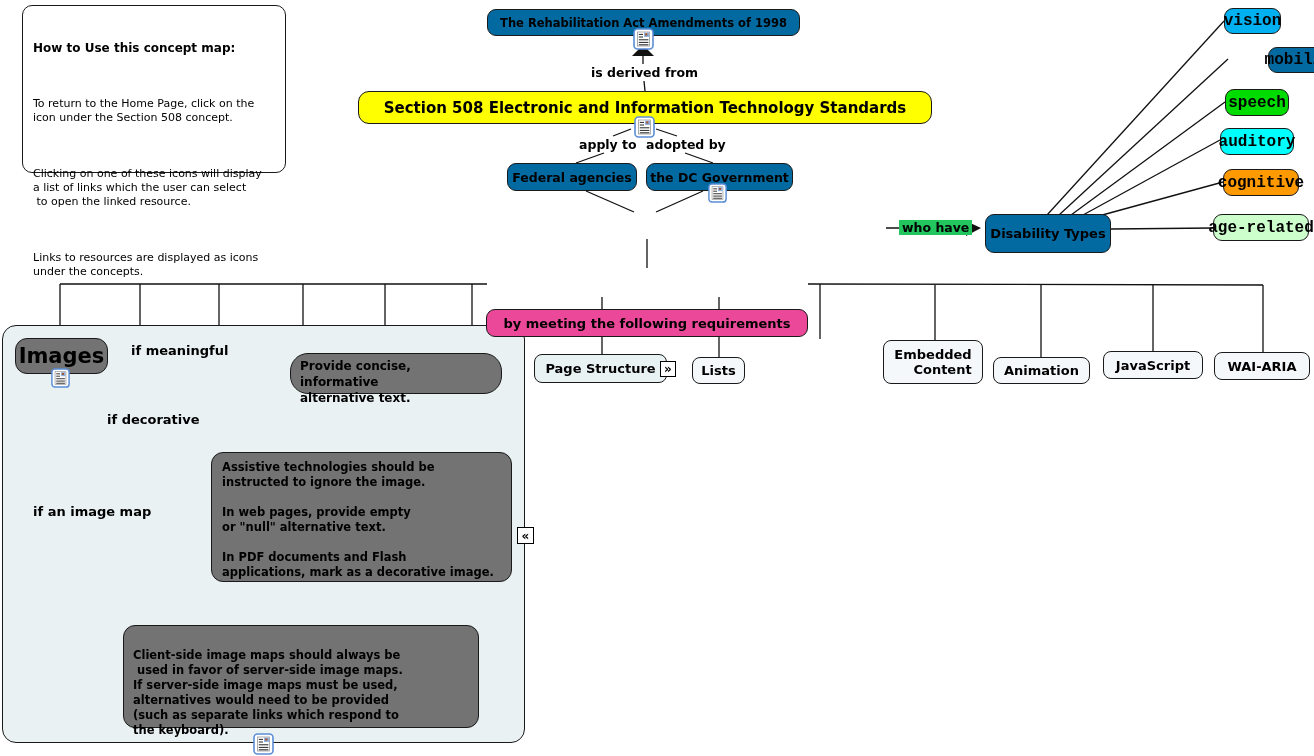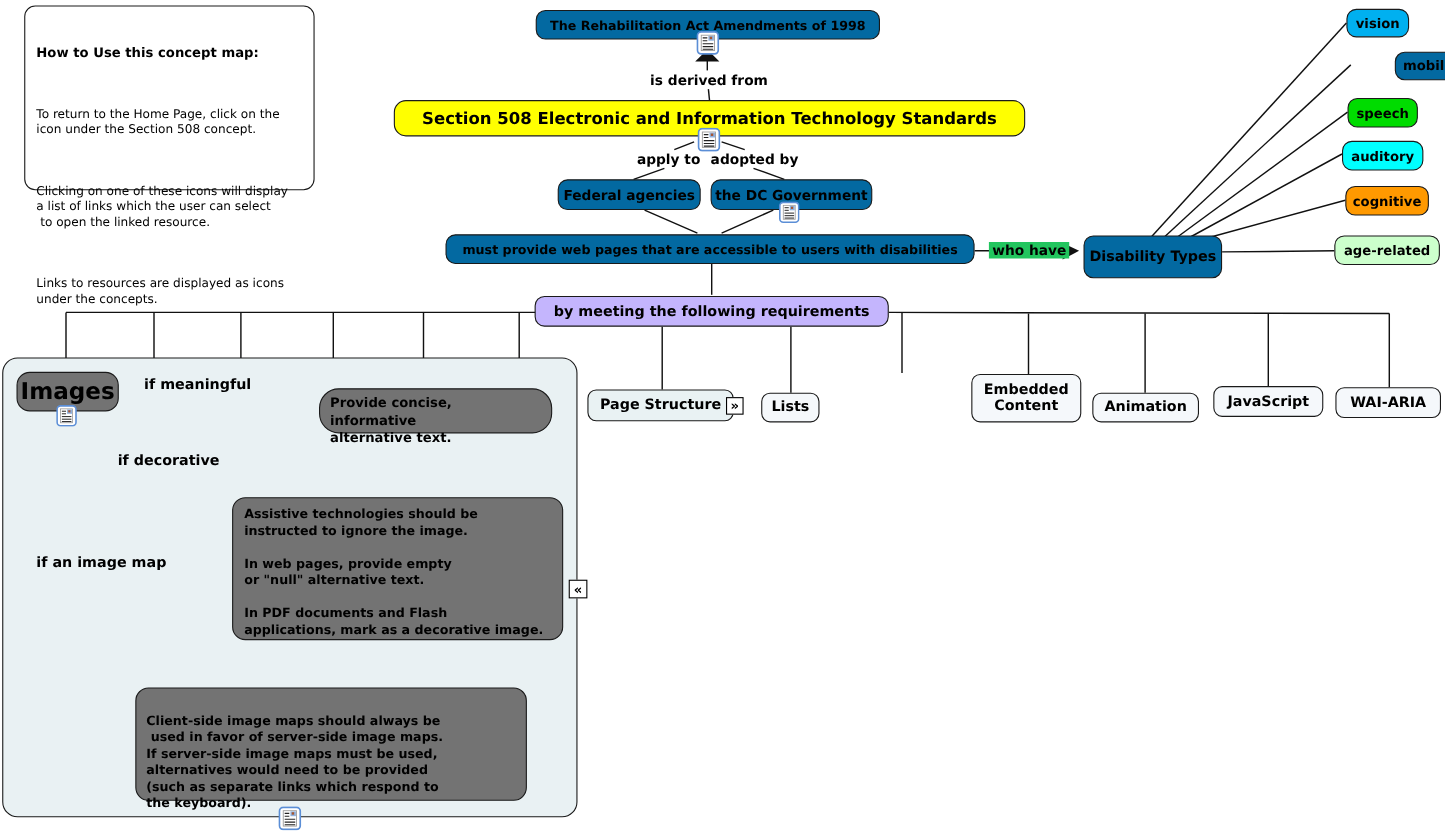--- a/index.html
+++ b/index.html
@@ -11,22 +11,22 @@
   .box{
     position:absolute;z-index:3;box-sizing:border-box;
     border:1.5px solid #1a1a1a;border-radius:9px;background:#0369a1;
     display:flex;align-items:center;justify-content:center;
     font-weight:bold;font-size:11.5px;white-space:nowrap;text-align:center;
   }
   .box.yellow{background:#ffff00;border-radius:11px;}
   .box.note{background:#737373;justify-content:flex-start;align-items:flex-start;
     text-align:left;white-space:pre-wrap;border-radius:12px;line-height:15px;font-size:11.5px;}
   .box.reqbox{background:#f5f8fb;border-radius:8px;font-size:13px;line-height:15px;white-space:pre-line;}
-  .box.pale{background:#c4b5fd;}
-  .box.disab{border-radius:9px;font-size:12px;}
+  .box.pale{background:#ec4899;margin-top:40px;}
+  .box.disab{border-radius:9px;font-size:16px;font-family:Liberation Mono, monospace;}
   .lbl{
     position:absolute;z-index:4;font-weight:bold;font-size:12.5px;white-space:nowrap;
   }
   .instr{
     position:absolute;z-index:3;box-sizing:border-box;background:#fff;
     border:1.5px solid #1a1a1a;border-radius:10px;padding:7px 10px;
     font-size:11px;line-height:14px;white-space:pre-wrap;
   }
   .instr .t{font-size:12px;font-weight:bold;margin-bottom:14px;}
   .instr p{margin:0 0 14px 0;}
@@ -167,23 +167,20 @@
         <rect x="11" y="4.6" width="5" height="4.4" fill="#8fb1dd"></rect>
         <rect x="12.2" y="5.4" width="2.2" height="2.2" fill="#a6552f"></rect>
         <line x1="5.8" y1="6.4" x2="10" y2="6.4" stroke="#222" stroke-width="1"></line>
         <line x1="5.8" y1="9" x2="10" y2="9" stroke="#222" stroke-width="1"></line>
         <line x1="5.8" y1="11.8" x2="15.4" y2="11.8" stroke="#222" stroke-width="1"></line>
         <line x1="5.8" y1="14.4" x2="15.4" y2="14.4" stroke="#222" stroke-width="1"></line>
         <line x1="5.8" y1="16.8" x2="15.4" y2="16.8" stroke="#222" stroke-width="1"></line>
       </svg>
   </div>
 
-  <div class="box" style="left:405px;top:213px;width:481px;height:27px;">
-    <span>must provide web pages that are accessible to users with disabilities</span>
-  </div>
 
   <div class="lbl" style="left:899px;top:220px;background:#22c55e;padding:0 3px;">who have</div>
 
   <div class="box" style="left:985px;top:214px;width:126px;height:39px;font-size:13px;">
     <span>Disability Types</span>
   </div>
 
   <div class="box disab" style="left: 1224px; top: 8px; width: 57px; height: 26px; background: rgb(0, 176, 240);">
     <span>vision</span>
   </div>
@@ -210,21 +207,21 @@
   <div class="box reqbox" style="left:534px;top:354px;width:133px;height:29px;background:#e9f2f3;">
     <span>Page Structure</span>
   </div>
   <div class="sq-icon" style="left:660px;top:361px;">
     <span>»</span>
   </div>
 
   <div class="box reqbox" style="left:692px;top:357px;width:53px;height:27px;">
     <span>Lists</span>
   </div>
-  <div class="box reqbox" style="left:883px;top:340px;width:100px;height:44px;">
+  <div class="box reqbox" style="left:883px;top:340px;width:100px;height:44px;text-align:right;">
     <span>Embedded
 Content</span>
   </div>
   <div class="box reqbox" style="left:993px;top:357px;width:97px;height:27px;">
     <span>Animation</span>
   </div>
   <div class="box reqbox" style="left:1103px;top:351px;width:100px;height:28px;">
     <span>JavaScript</span>
   </div>
   <div class="box reqbox" style="left:1214px;top:352px;width:96px;height:28px;">

